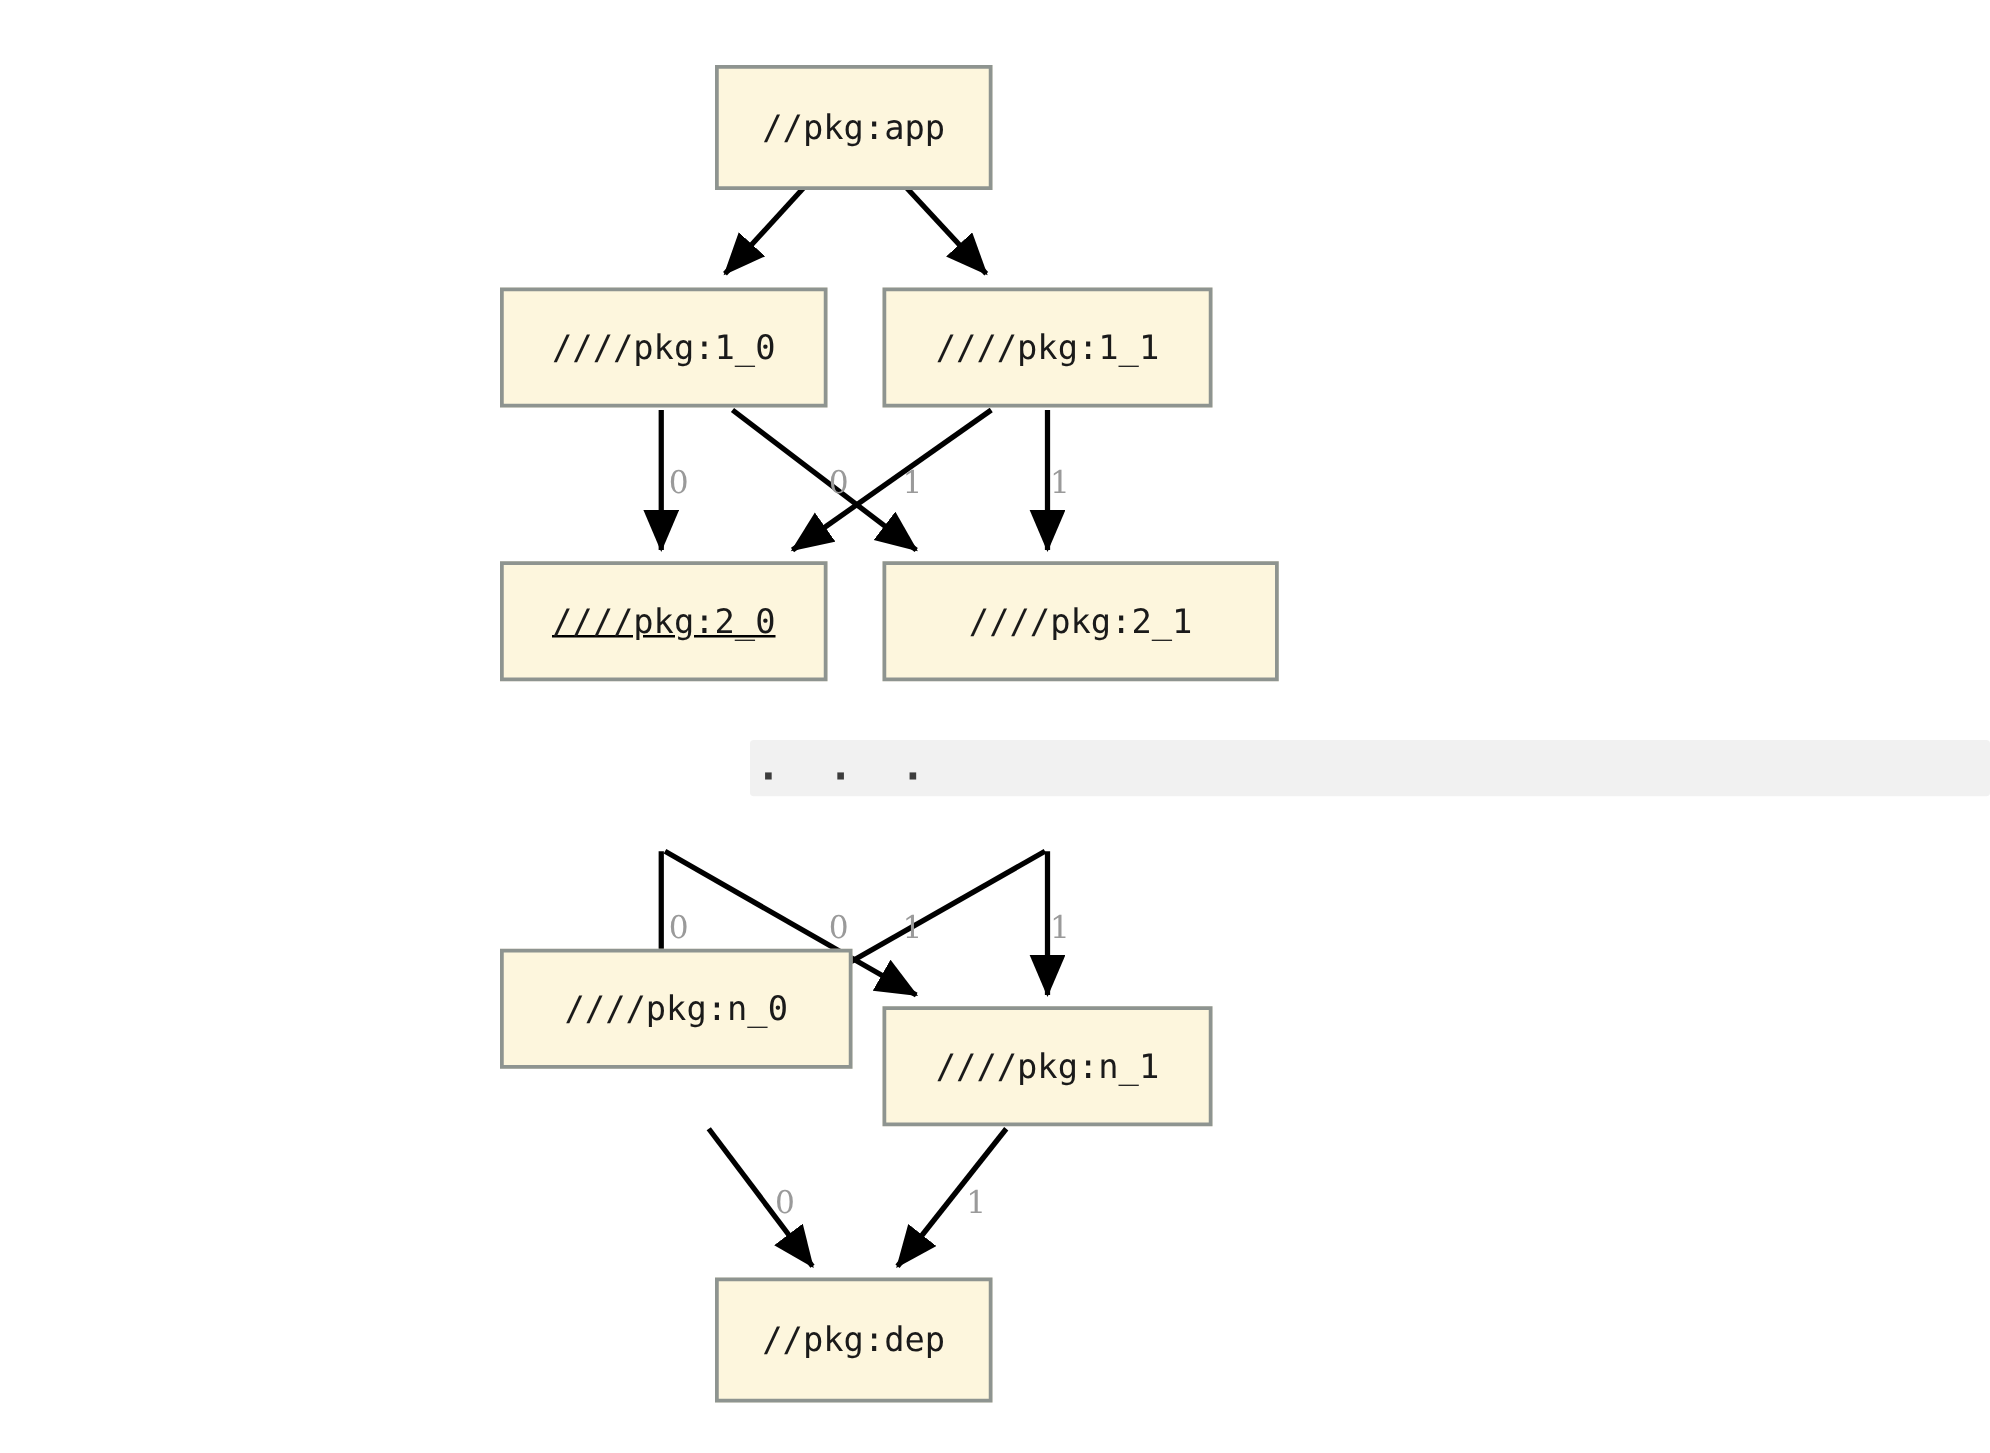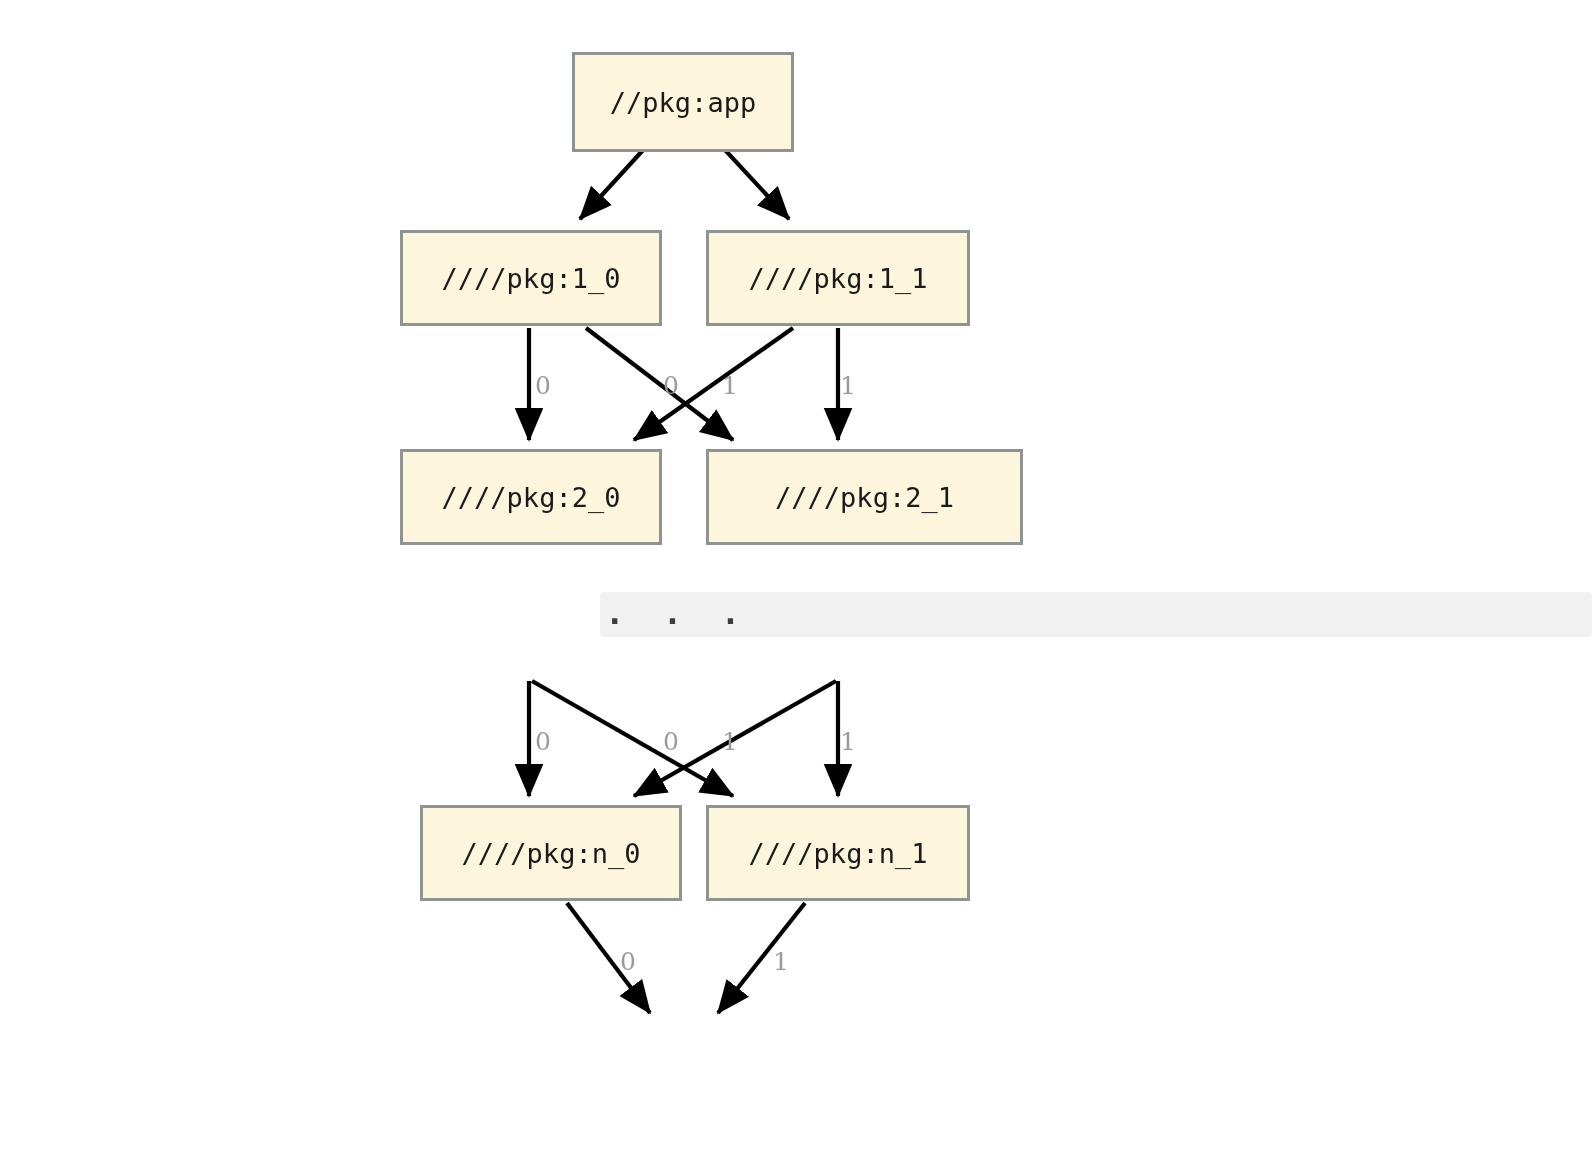--- a/index.html
+++ b/index.html
@@ -106,36 +106,39 @@
   </div>
 
   <div class="node-box" style="left:400px; top:230px; width:262px; height:96px;">
     <span class="node-label">////pkg:1_0</span>
   </div>
 
   <div class="node-box" style="left:706px; top:230px; width:264px; height:96px;">
     <span class="node-label">////pkg:1_1</span>
   </div>
 
-  <div class="node-box" style="left:400px; top:449px; width:262px; height:96px;">
+  <div class="node-box" style="left:400px; top:449px; width:262px; height:96px;text-decoration:underline;">
     <span class="node-label">////pkg:2_0</span>
   </div>
 
   <div class="node-box" style="left:706px; top:449px; width:317px; height:96px;">
     <span class="node-label">////pkg:2_1</span>
   </div>
 
-  <div class="node-box" style="left:400px; top:805px; width:262px; height:96px;margin-left:20px;">
+  <div class="node-box" style="left:400px; top:759px; width:282px; height:96px;">
     <span class="node-label">////pkg:n_0</span>
   </div>
 
   <div class="node-box" style="left:706px; top:805px; width:264px; height:96px;">
     <span class="node-label">////pkg:n_1</span>
   </div>
 
+  <div class="node-box" style="left:572px; top:1022px; width:222px; height:100px;">
+    <span class="node-label">//pkg:dep</span>
+  </div>
 
   <span class="edge-label" style="left:535px; top:371px;">0</span>
   <span class="edge-label" style="left:663px; top:371px;">0</span>
   <span class="edge-label" style="left:722px; top:371px;">1</span>
   <span class="edge-label" style="left:840px; top:371px;">1</span>
 
   <span class="edge-label" style="left:535px; top:727px;">0</span>
   <span class="edge-label" style="left:663px; top:727px;">0</span>
   <span class="edge-label" style="left:722px; top:727px;">1</span>
   <span class="edge-label" style="left:840px; top:727px;">1</span>

